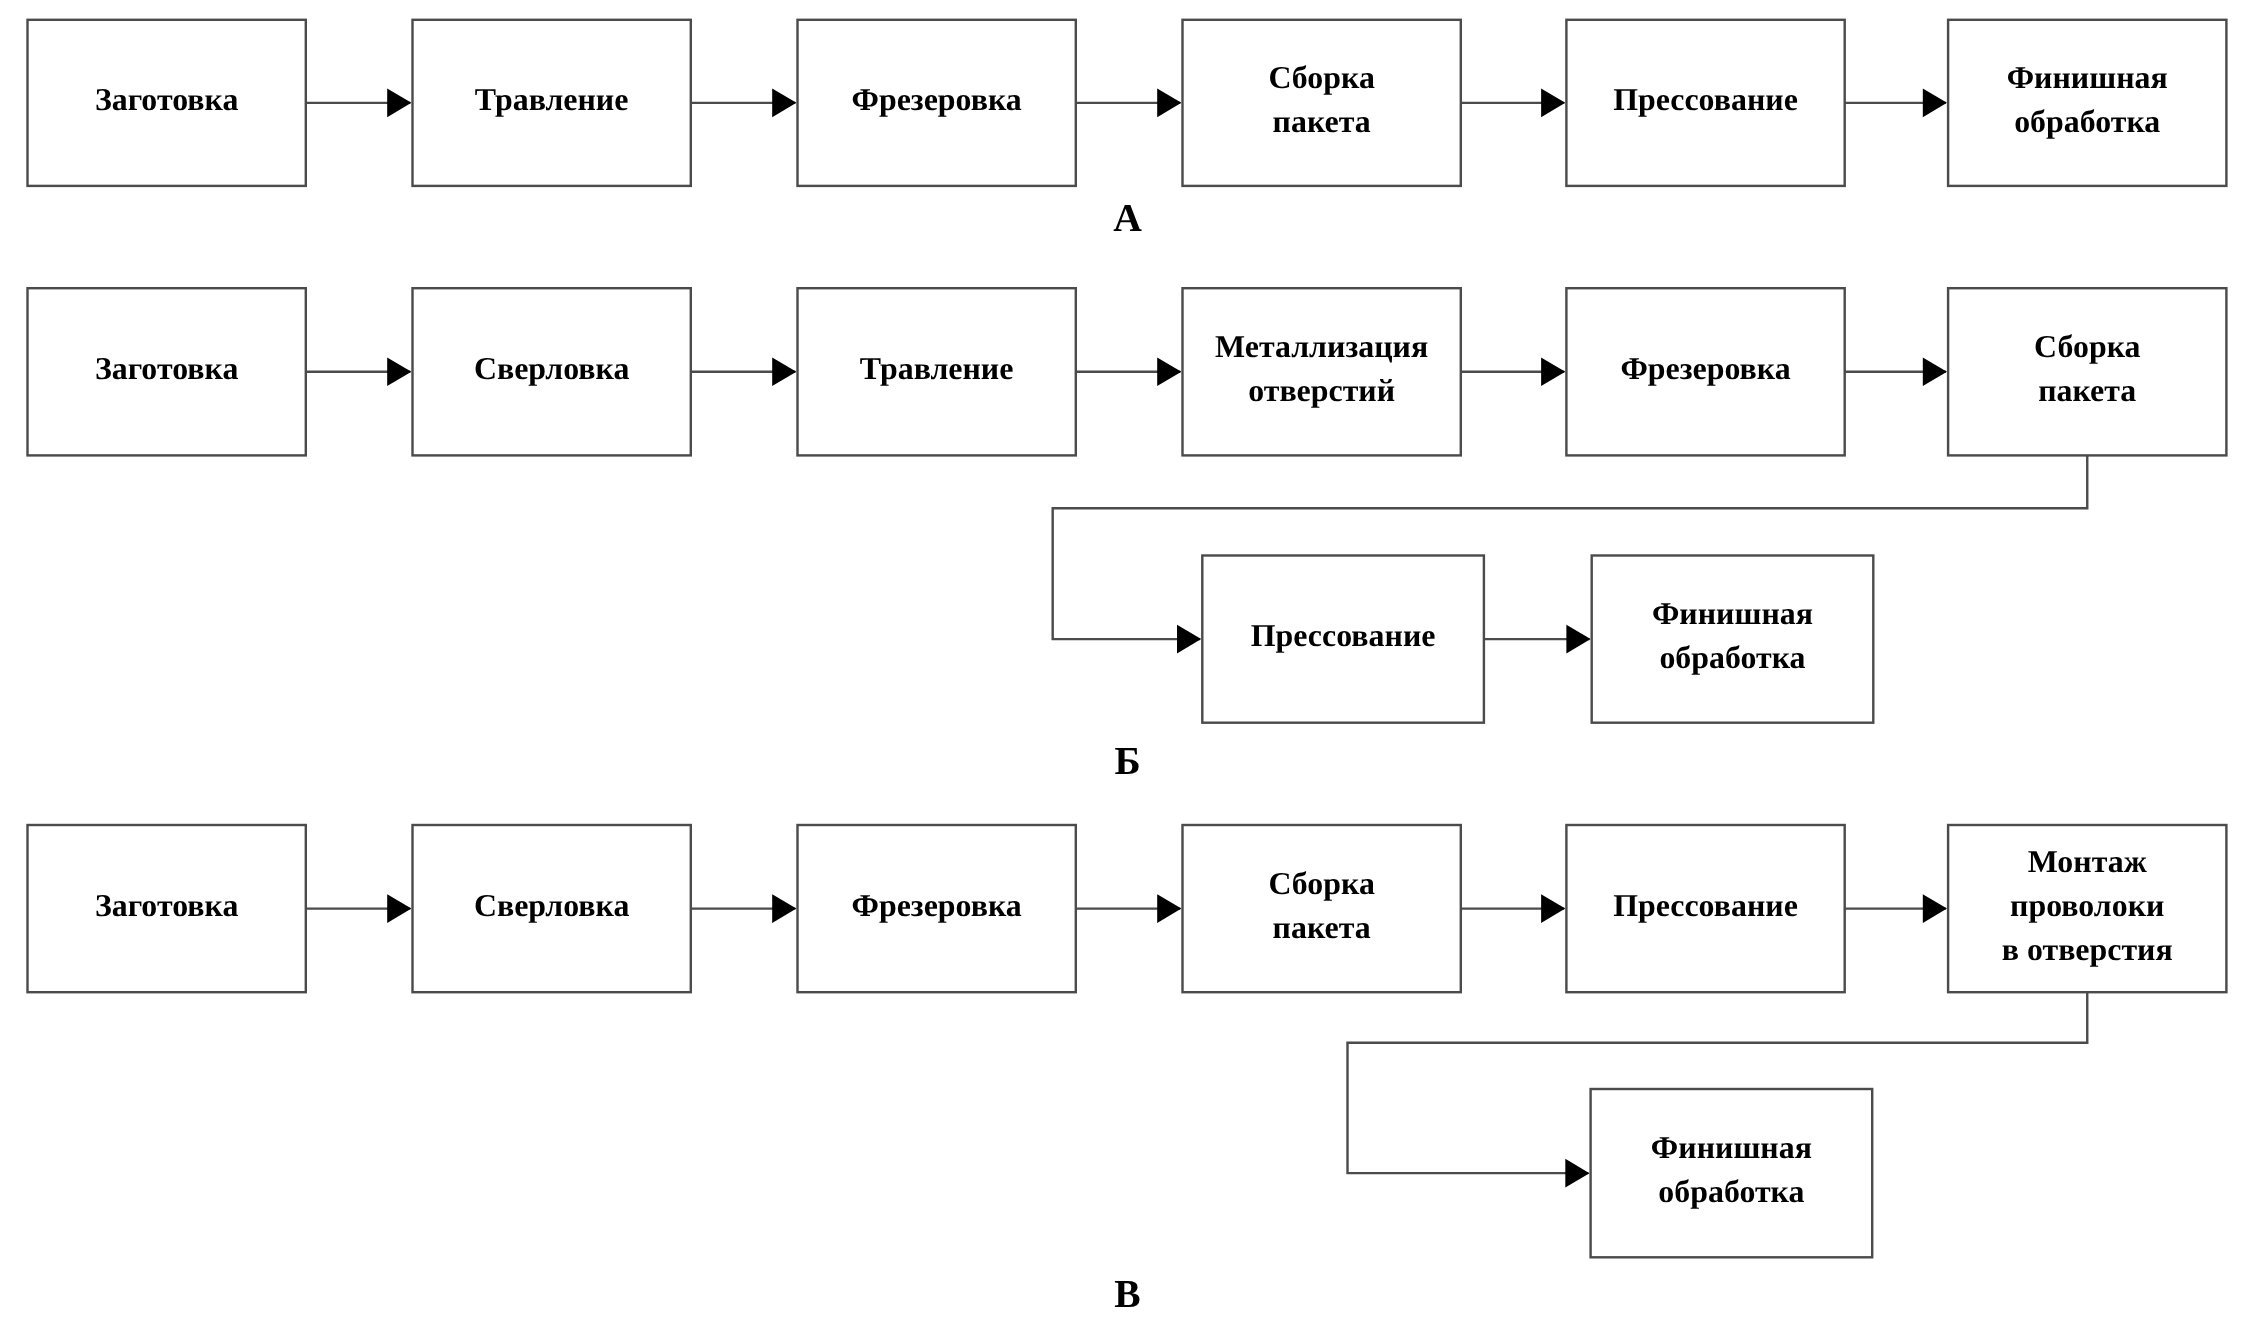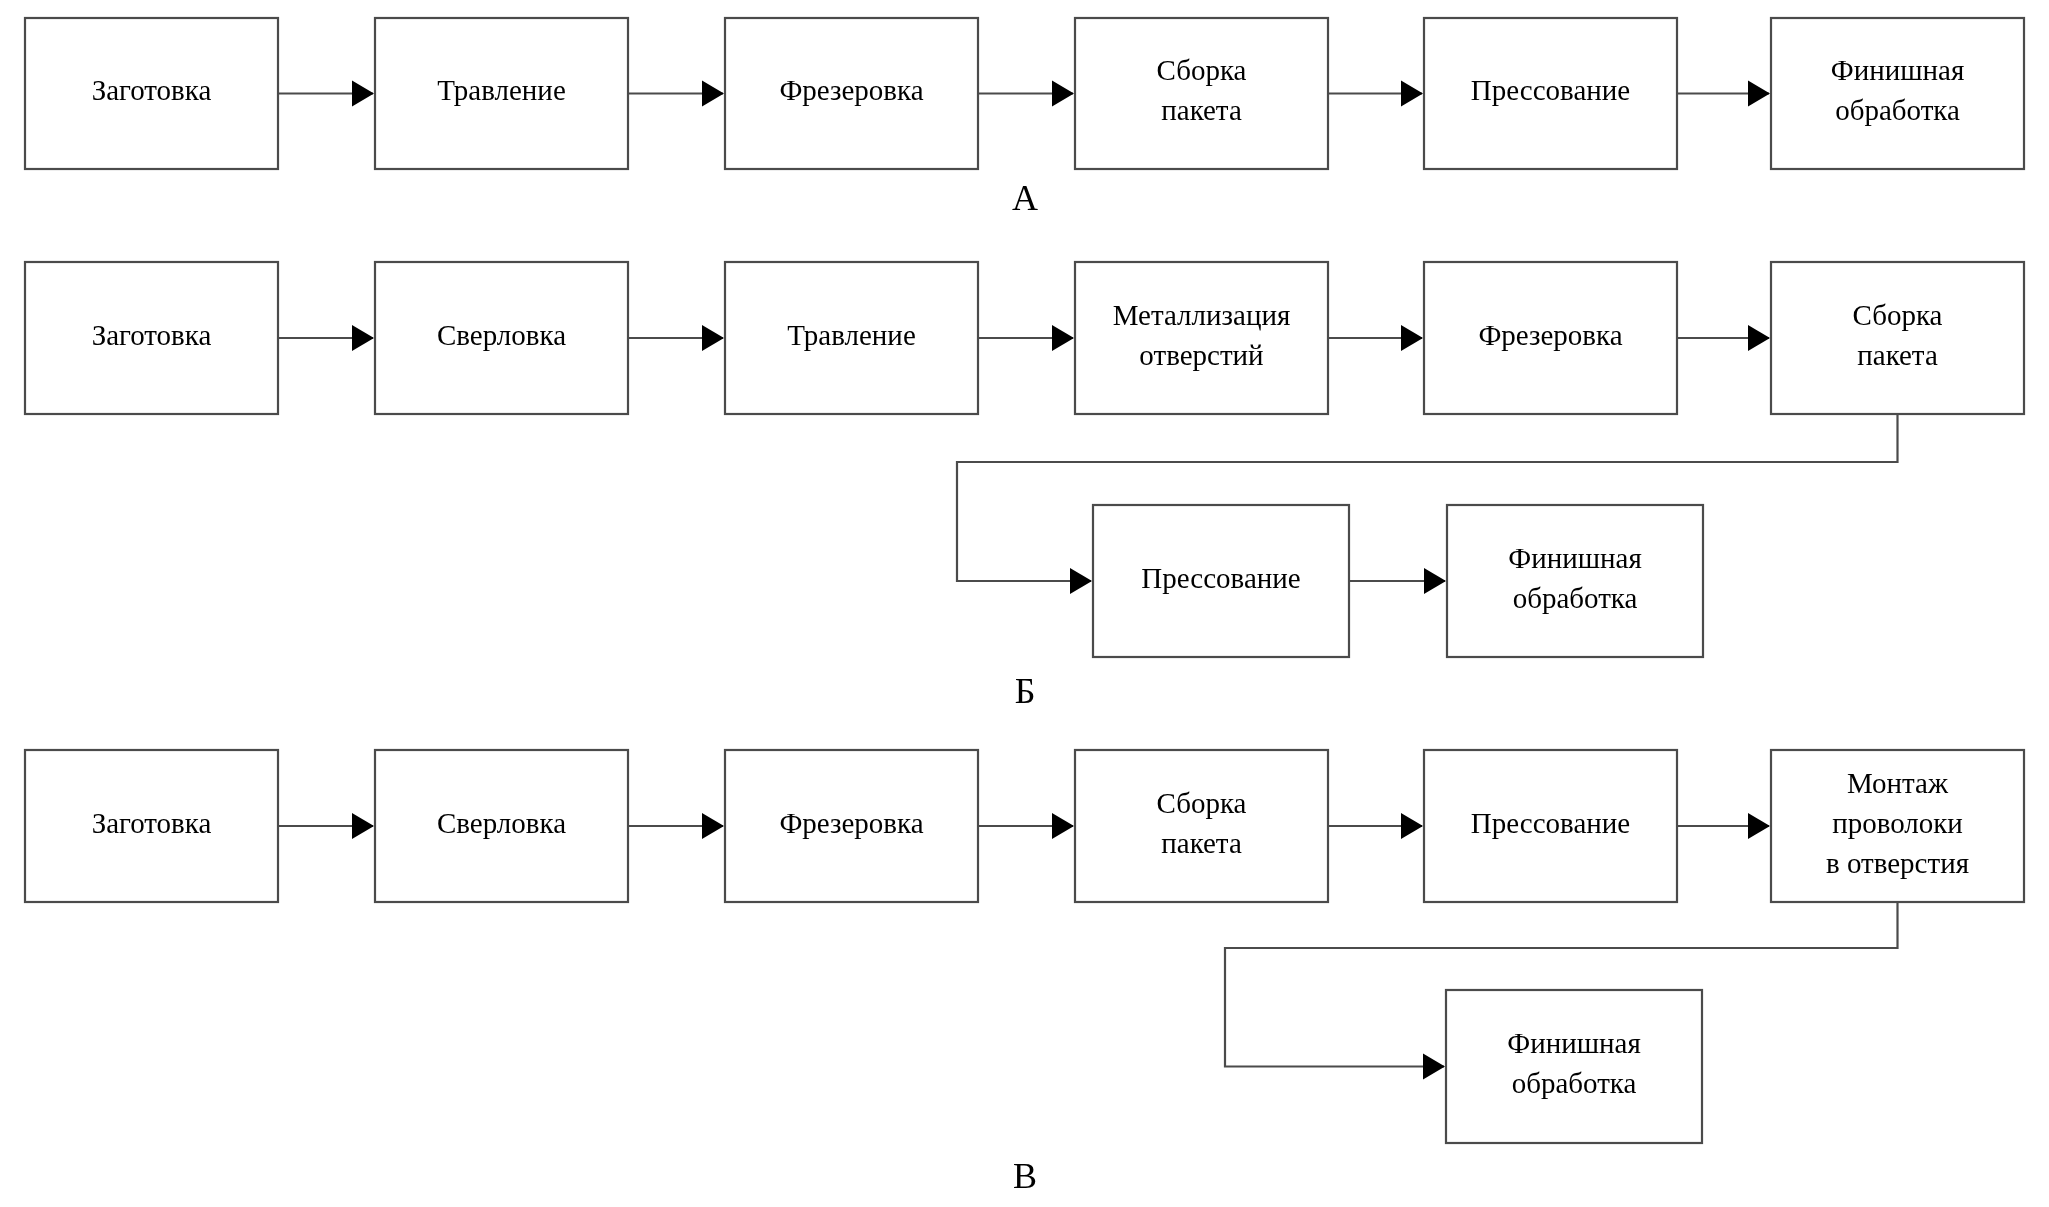--- a/index.html
+++ b/index.html
@@ -10,20 +10,21 @@
   body {
     width: 2049px;
     height: 1207px;
     font-family: "Liberation Serif", "DejaVu Serif", serif;
     overflow: hidden;
   }
   #diagram-root {
     position: relative;
     width: 1933px;
     height: 1207px;
+    font-weight: bold;
   }
   svg.flow {
     position: absolute;
     top: 0;
     left: 0;
     width: 2049px;
     height: 1207px;
     display: block;
   }
   .node-rect {

